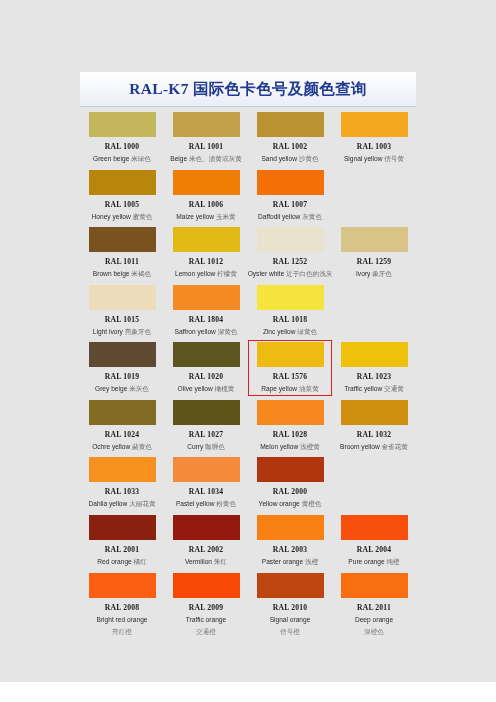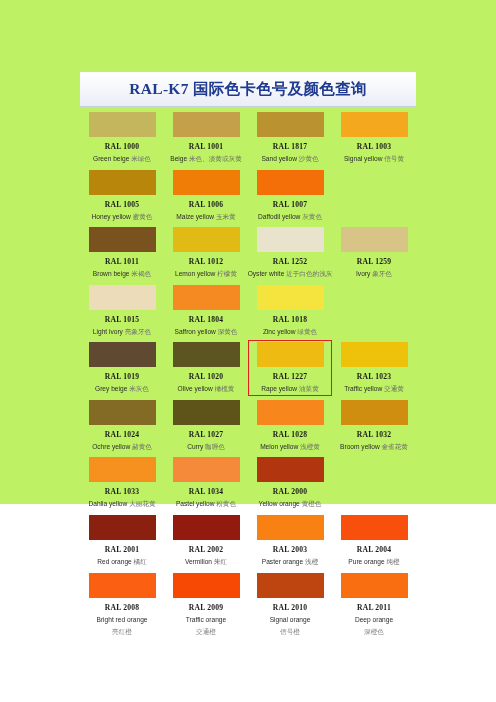--- a/index.html
+++ b/index.html
@@ -10,22 +10,22 @@
     width: 496px;
     height: 702px;
     background: #ffffff;
     font-family: "Liberation Sans", sans-serif;
     overflow: hidden;
   }
 
   #page {
     position: relative;
     width: 496px;
-    height: 504px;
-    background: #bef264;
+    height: 682px;
+    background: #e5e5e5;
   }
 
   
   .title-banner {
     position: absolute;
     left: 80px;
     top: 72px;
     width: 336px;
     height: 34px;
     background: linear-gradient(to bottom, #ffffff 0%, #f4f6fa 55%, #e9edf5 100%);
@@ -145,21 +145,21 @@
         <div class="cell">
           <div class="cell-inner">
             <div class="swatch" style="background: rgb(196, 160, 74);"></div>
             <div class="code">RAL 1001</div>
             <div class="names"><span class="en">Beige</span> <span class="cn">米色、淡黄或灰黄</span></div>
           </div>
         </div>
         <div class="cell">
           <div class="cell-inner">
             <div class="swatch" style="background: rgb(187, 146, 48);"></div>
-            <div class="code">RAL 1817</div>
+            <div class="code">RAL 1002</div>
             <div class="names"><span class="en">Sand yellow</span> <span class="cn">沙黄色</span></div>
           </div>
         </div>
         <div class="cell">
           <div class="cell-inner">
             <div class="swatch" style="background: rgb(243, 168, 30);"></div>
             <div class="code">RAL 1003</div>
             <div class="names"><span class="en">Signal yellow</span> <span class="cn">信号黄</span></div>
           </div>
         </div>
@@ -251,21 +251,21 @@
         <div class="cell">
           <div class="cell-inner">
             <div class="swatch" style="background: rgb(92, 85, 34);"></div>
             <div class="code">RAL 1020</div>
             <div class="names"><span class="en">Olive yellow</span> <span class="cn">橄榄黄</span></div>
           </div>
         </div>
         <div class="cell selected">
           <div class="cell-inner">
             <div class="swatch" style="background: rgb(237, 187, 17);"></div>
-            <div class="code">RAL 1227</div>
+            <div class="code">RAL 1576</div>
             <div class="names"><span class="en">Rape yellow</span> <span class="cn">油菜黄</span></div>
           </div>
         </div>
         <div class="cell">
           <div class="cell-inner">
             <div class="swatch" style="background: rgb(238, 194, 10);"></div>
             <div class="code">RAL 1023</div>
             <div class="names"><span class="en">Traffic yellow</span> <span class="cn">交通黄</span></div>
           </div>
         </div>

